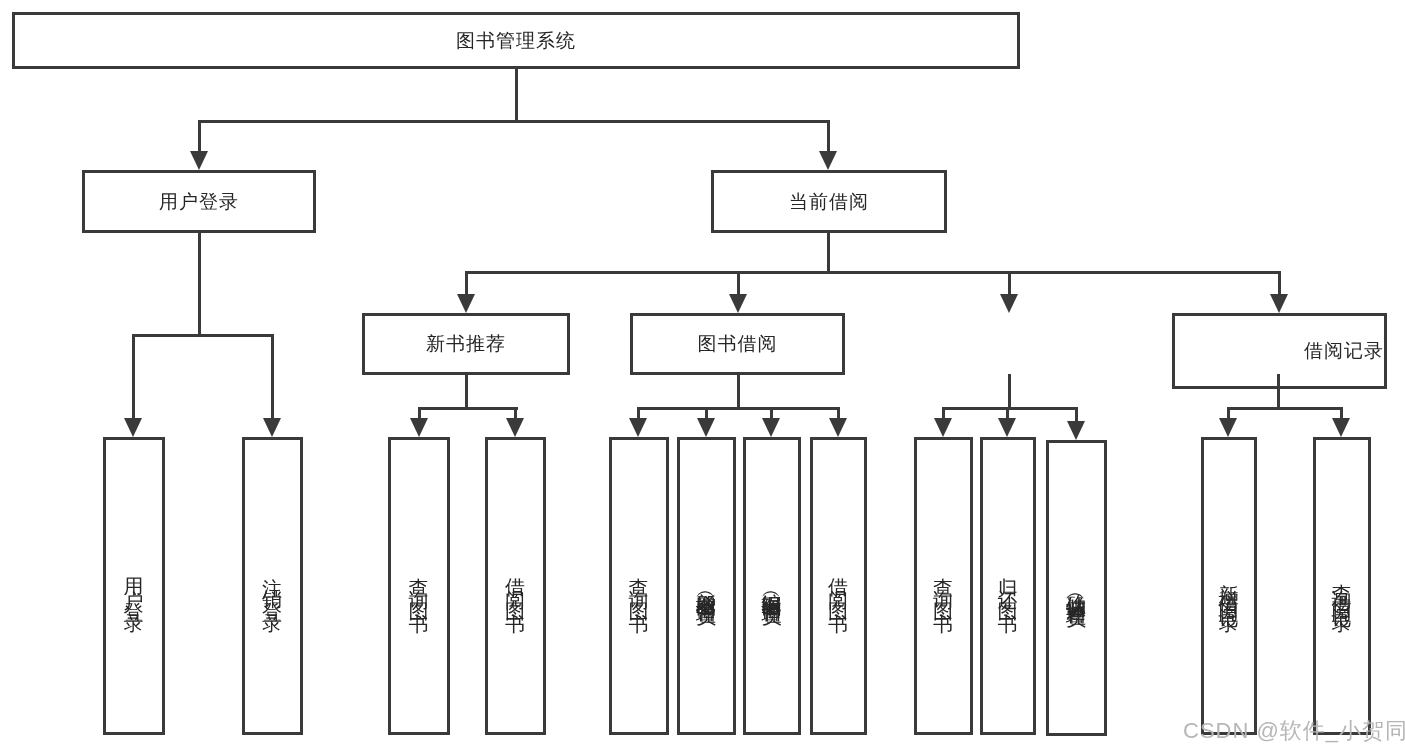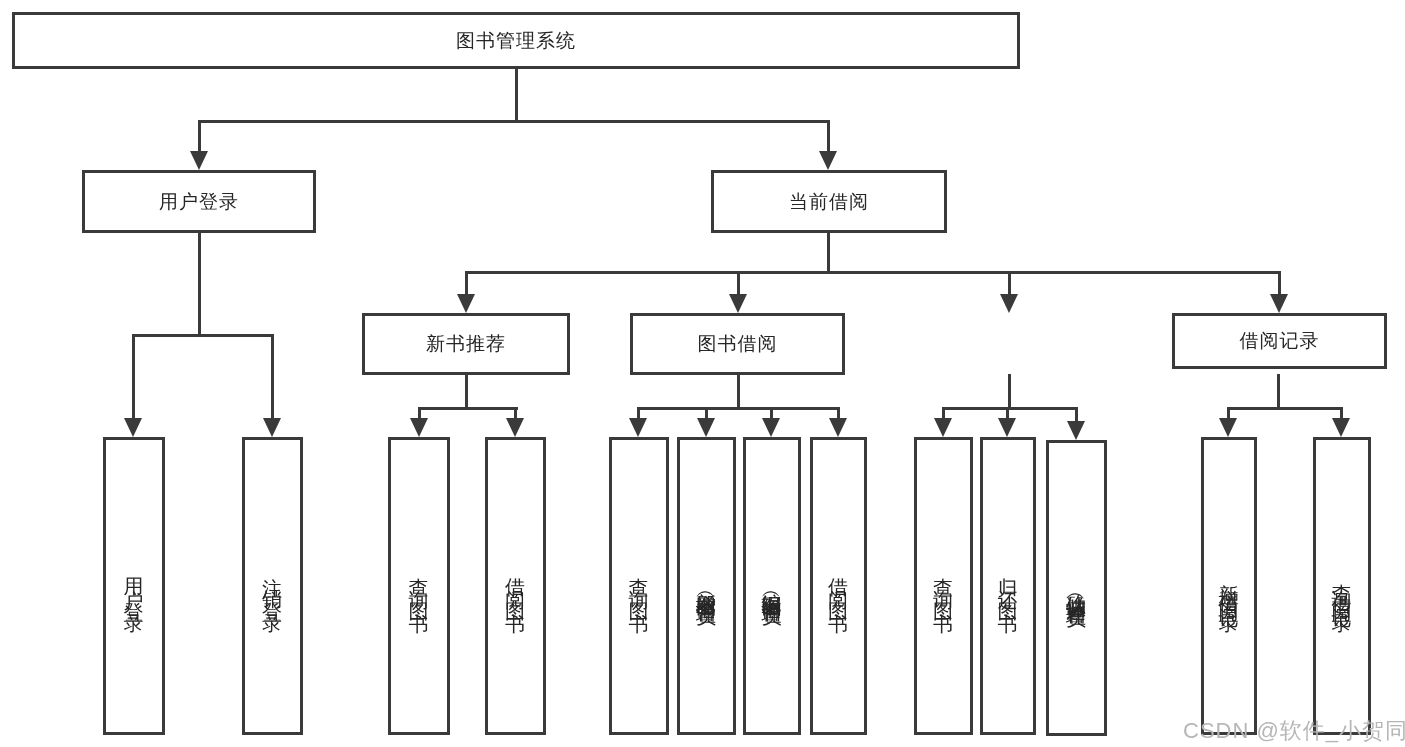--- a/index.html
+++ b/index.html
@@ -79,21 +79,21 @@
   <div class="arrow" style="left:1000px;top:294px;"></div>
   <div class="vline" style="left:1278px;top:271px;height:28px;"></div>
   <div class="arrow" style="left:1270px;top:294px;"></div>
 
   <div class="box hbox" style="left:630px;top:313px;width:215px;height:62px;">
     <span>图书借阅</span>
   </div>
   <div class="box hbox" style="left:362px;top:313px;width:208px;height:62px;">
     <span>新书推荐</span>
   </div>
-  <div class="box hbox" style="left:1172px;top:313px;width:215px;height:56px;">
+  <div class="box hbox" style="left:1172px;top:313px;width:215px;height:76px;justify-content:flex-end;">
     <span>借阅记录</span>
   </div>
 
   <div class="vline" style="left:465px;top:374px;height:36px;"></div>
   <div class="hline" style="left:418px;top:407px;width:100px;"></div>
   <div class="vline" style="left:418px;top:407px;height:18px;"></div>
   <div class="arrow" style="left:410px;top:418px;"></div>
   <div class="vline" style="left:514px;top:407px;height:18px;"></div>
   <div class="arrow" style="left:506px;top:418px;"></div>
 

